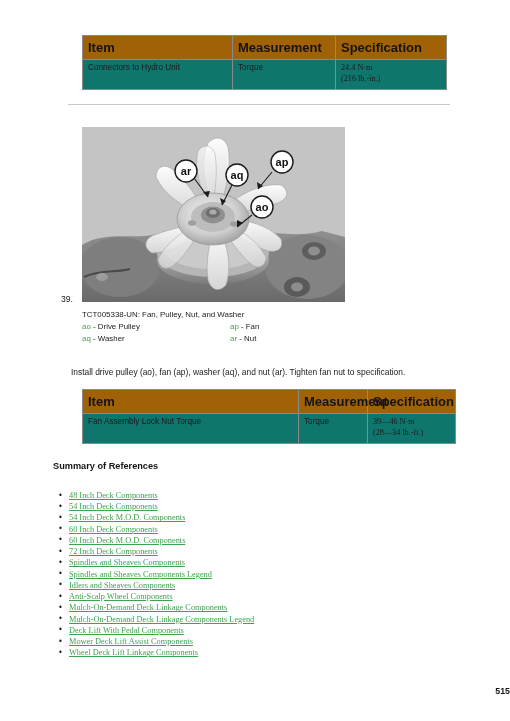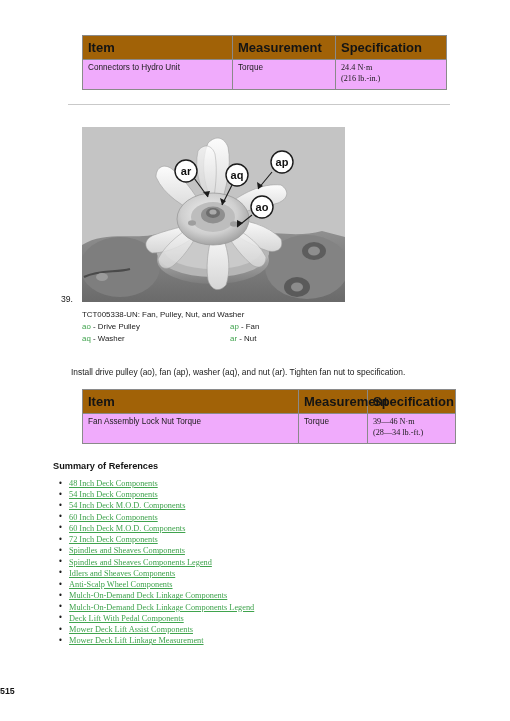--- a/index.html
+++ b/index.html
@@ -27,21 +27,21 @@
     background: #a16207;
     color: #141414;
     font-weight: bold;
     text-align: left;
     padding: 3px 4px 3px 5px;
     border: 1px solid #8a8a8a;
     vertical-align: middle;
     font-size: 13px;
   }
   .spec-table td {
-    background: #f0abfc;
+    background: #0f766e;
     color: #1a1a1a;
     text-align: left;
     padding: 3px 4px 4px 5px;
     border: 1px solid #8a8a8a;
     vertical-align: top;
   }
   .spec-table td .line2 { display: block; font-family: Liberation Serif, serif; }
 
   
   #table-one {
@@ -132,21 +132,21 @@
   #summary-block {
     position: absolute;
     left: 53px;
     top: 461px;
     width: 400px;
   }
   #summary-heading {
     font-size: 9.2px;
     font-weight: bold;
     color: #141414;
-    margin: 0 0 7px 0;
+    margin: 0 0 19px 0;
   }
   #reference-list {
     list-style: none;
     margin: 0;
     padding: 0;
   }
   #reference-list li {
     position: relative;
     padding-left: 16px;
     font-size: 8.3px;
@@ -165,22 +165,22 @@
     text-decoration: underline;
     cursor: pointer;
     font-family: Liberation Serif, serif;
   }
 
   
   #page-number {
     position: absolute;
     left: 0;
     top: 686px;
-    width: 406px;
-    text-align: left;
+    width: 510px;
+    text-align: right;
     font-size: 8.8px;
     font-weight: bold;
     color: #141414;
   }
 </style>
 </head>
 <body>
 
 <table class="spec-table" id="table-one">
   <colgroup>
@@ -372,17 +372,17 @@
       <li><span class="ref-link">60 Inch Deck M.O.D. Components</span></li>
       <li><span class="ref-link">72 Inch Deck Components</span></li>
       <li><span class="ref-link">Spindles and Sheaves Components</span></li>
       <li><span class="ref-link">Spindles and Sheaves Components Legend</span></li>
       <li><span class="ref-link">Idlers and Sheaves Components</span></li>
       <li><span class="ref-link">Anti-Scalp Wheel Components</span></li>
       <li><span class="ref-link">Mulch-On-Demand Deck Linkage Components</span></li>
       <li><span class="ref-link">Mulch-On-Demand Deck Linkage Components Legend</span></li>
       <li><span class="ref-link">Deck Lift With Pedal Components</span></li>
       <li><span class="ref-link">Mower Deck Lift Assist Components</span></li>
-      <li><span class="ref-link">Mower Deck Lift Linkage Measurement</span></li>
+      <li><span class="ref-link">Wheel Deck Lift Linkage Components</span></li>
     </ul>
 </div>
 
 <div id="page-number">515</div>
 
 </body></html>

